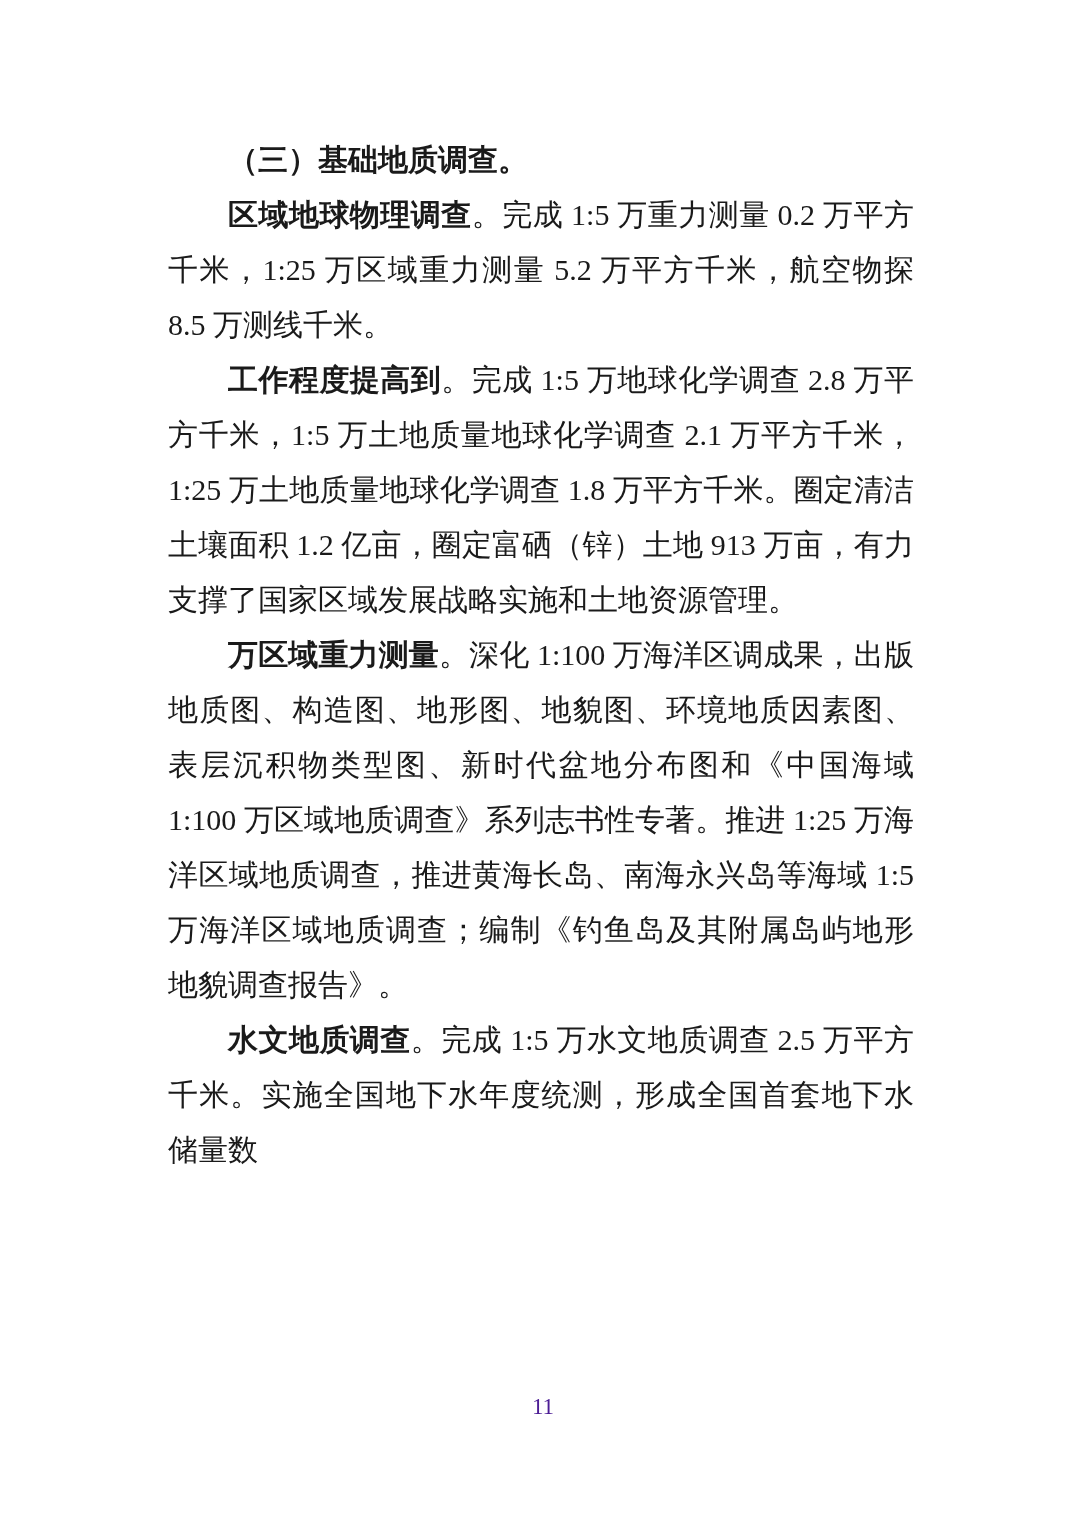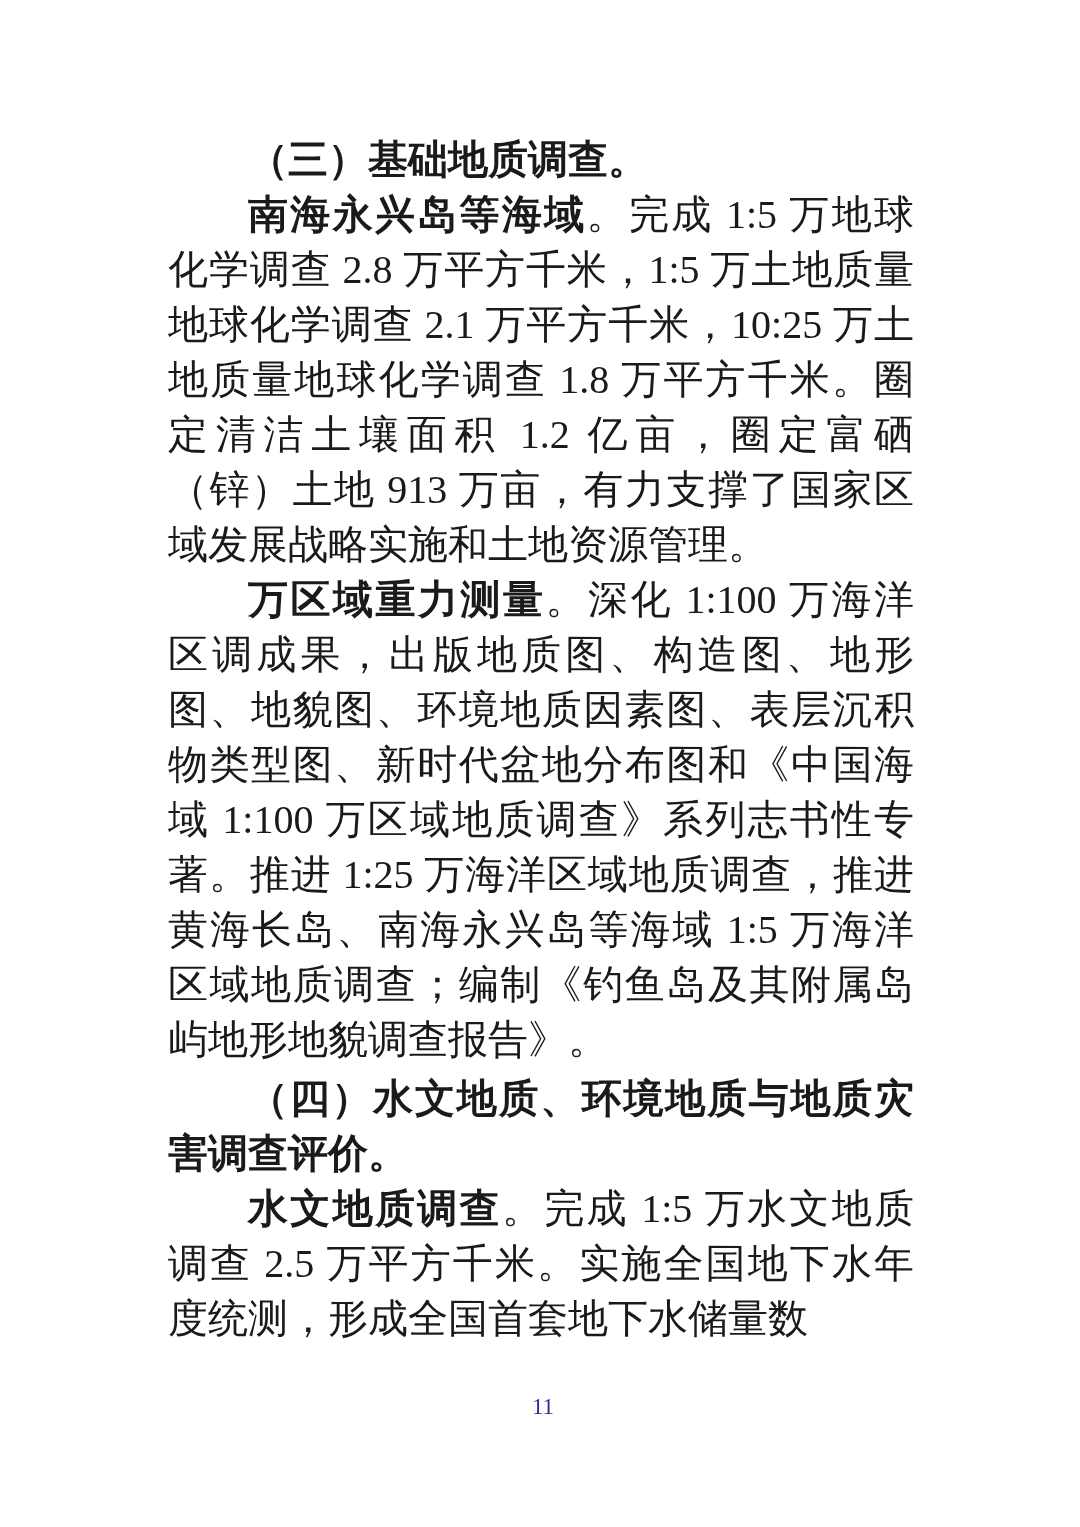--- a/index.html
+++ b/index.html
@@ -14,21 +14,21 @@
     background: #ffffff;
     overflow: hidden;
     font-family: "Liberation Serif", "DejaVu Serif", serif;
     color: #1a1a1a;
   }
   .content {
     position: absolute;
     left: 168px;
     top: 128px;
     width: 746px;
-    font-size: 40px;
+    font-size: 30px;
     line-height: 55px;
     text-align: justify;
   }
   .content p {
     margin: 0;
     padding: 0;
     text-indent: 2em;
   }
   .content p.heading {
     font-weight: bold;
@@ -50,26 +50,26 @@
 </style>
 </head>
 <body>
 
 <div class="page">
   <div class="content">
 
     <p class="heading"><span class="lead">（三）基础地质调查。</span><span></span></p>
 
 
+    <p><span class="lead">区域地球物理调查</span><span>。完成 1:5 万重力测量 0.2 万平方千米，1:25 万区域重力测量 5.2 万平方千米，航空物探 8.5 万测线千米。</span></p>
 
-    <p><span class="lead">南海永兴岛等海域</span><span>。完成 1:5 万地球化学调查 2.8 万平方千米，1:5 万土地质量地球化学调查 2.1 万平方千米，10:25 万土地质量地球化学调查 1.8 万平方千米。圈定清洁土壤面积 1.2 亿亩，圈定富硒（锌）土地 913 万亩，有力支撑了国家区域发展战略实施和土地资源管理。</span></p>
+    <p><span class="lead">工作程度提高到</span><span>。完成 1:5 万地球化学调查 2.8 万平方千米，1:5 万土地质量地球化学调查 2.1 万平方千米，1:25 万土地质量地球化学调查 1.8 万平方千米。圈定清洁土壤面积 1.2 亿亩，圈定富硒（锌）土地 913 万亩，有力支撑了国家区域发展战略实施和土地资源管理。</span></p>
 
 
     <p><span class="lead">万区域重力测量</span><span>。深化 1:100 万海洋区调成果，出版地质图、构造图、地形图、地貌图、环境地质因素图、表层沉积物类型图、新时代盆地分布图和《中国海域 1:100 万区域地质调查》系列志书性专著。推进 1:25 万海洋区域地质调查，推进黄海长岛、南海永兴岛等海域 1:5 万海洋区域地质调查；编制《钓鱼岛及其附属岛屿地形地貌调查报告》。</span></p>
 
-    <p class="heading"><span class="lead">（四）水文地质、环境地质与地质灾害调查评价。</span><span></span></p>
 
     <p><span class="lead">水文地质调查</span><span>。完成 1:5 万水文地质调查 2.5 万平方千米。实施全国地下水年度统测，形成全国首套地下水储量数</span></p>
 
   </div>
 
   <div class="page-footer">11</div>
 </div>
 
 </body></html>

